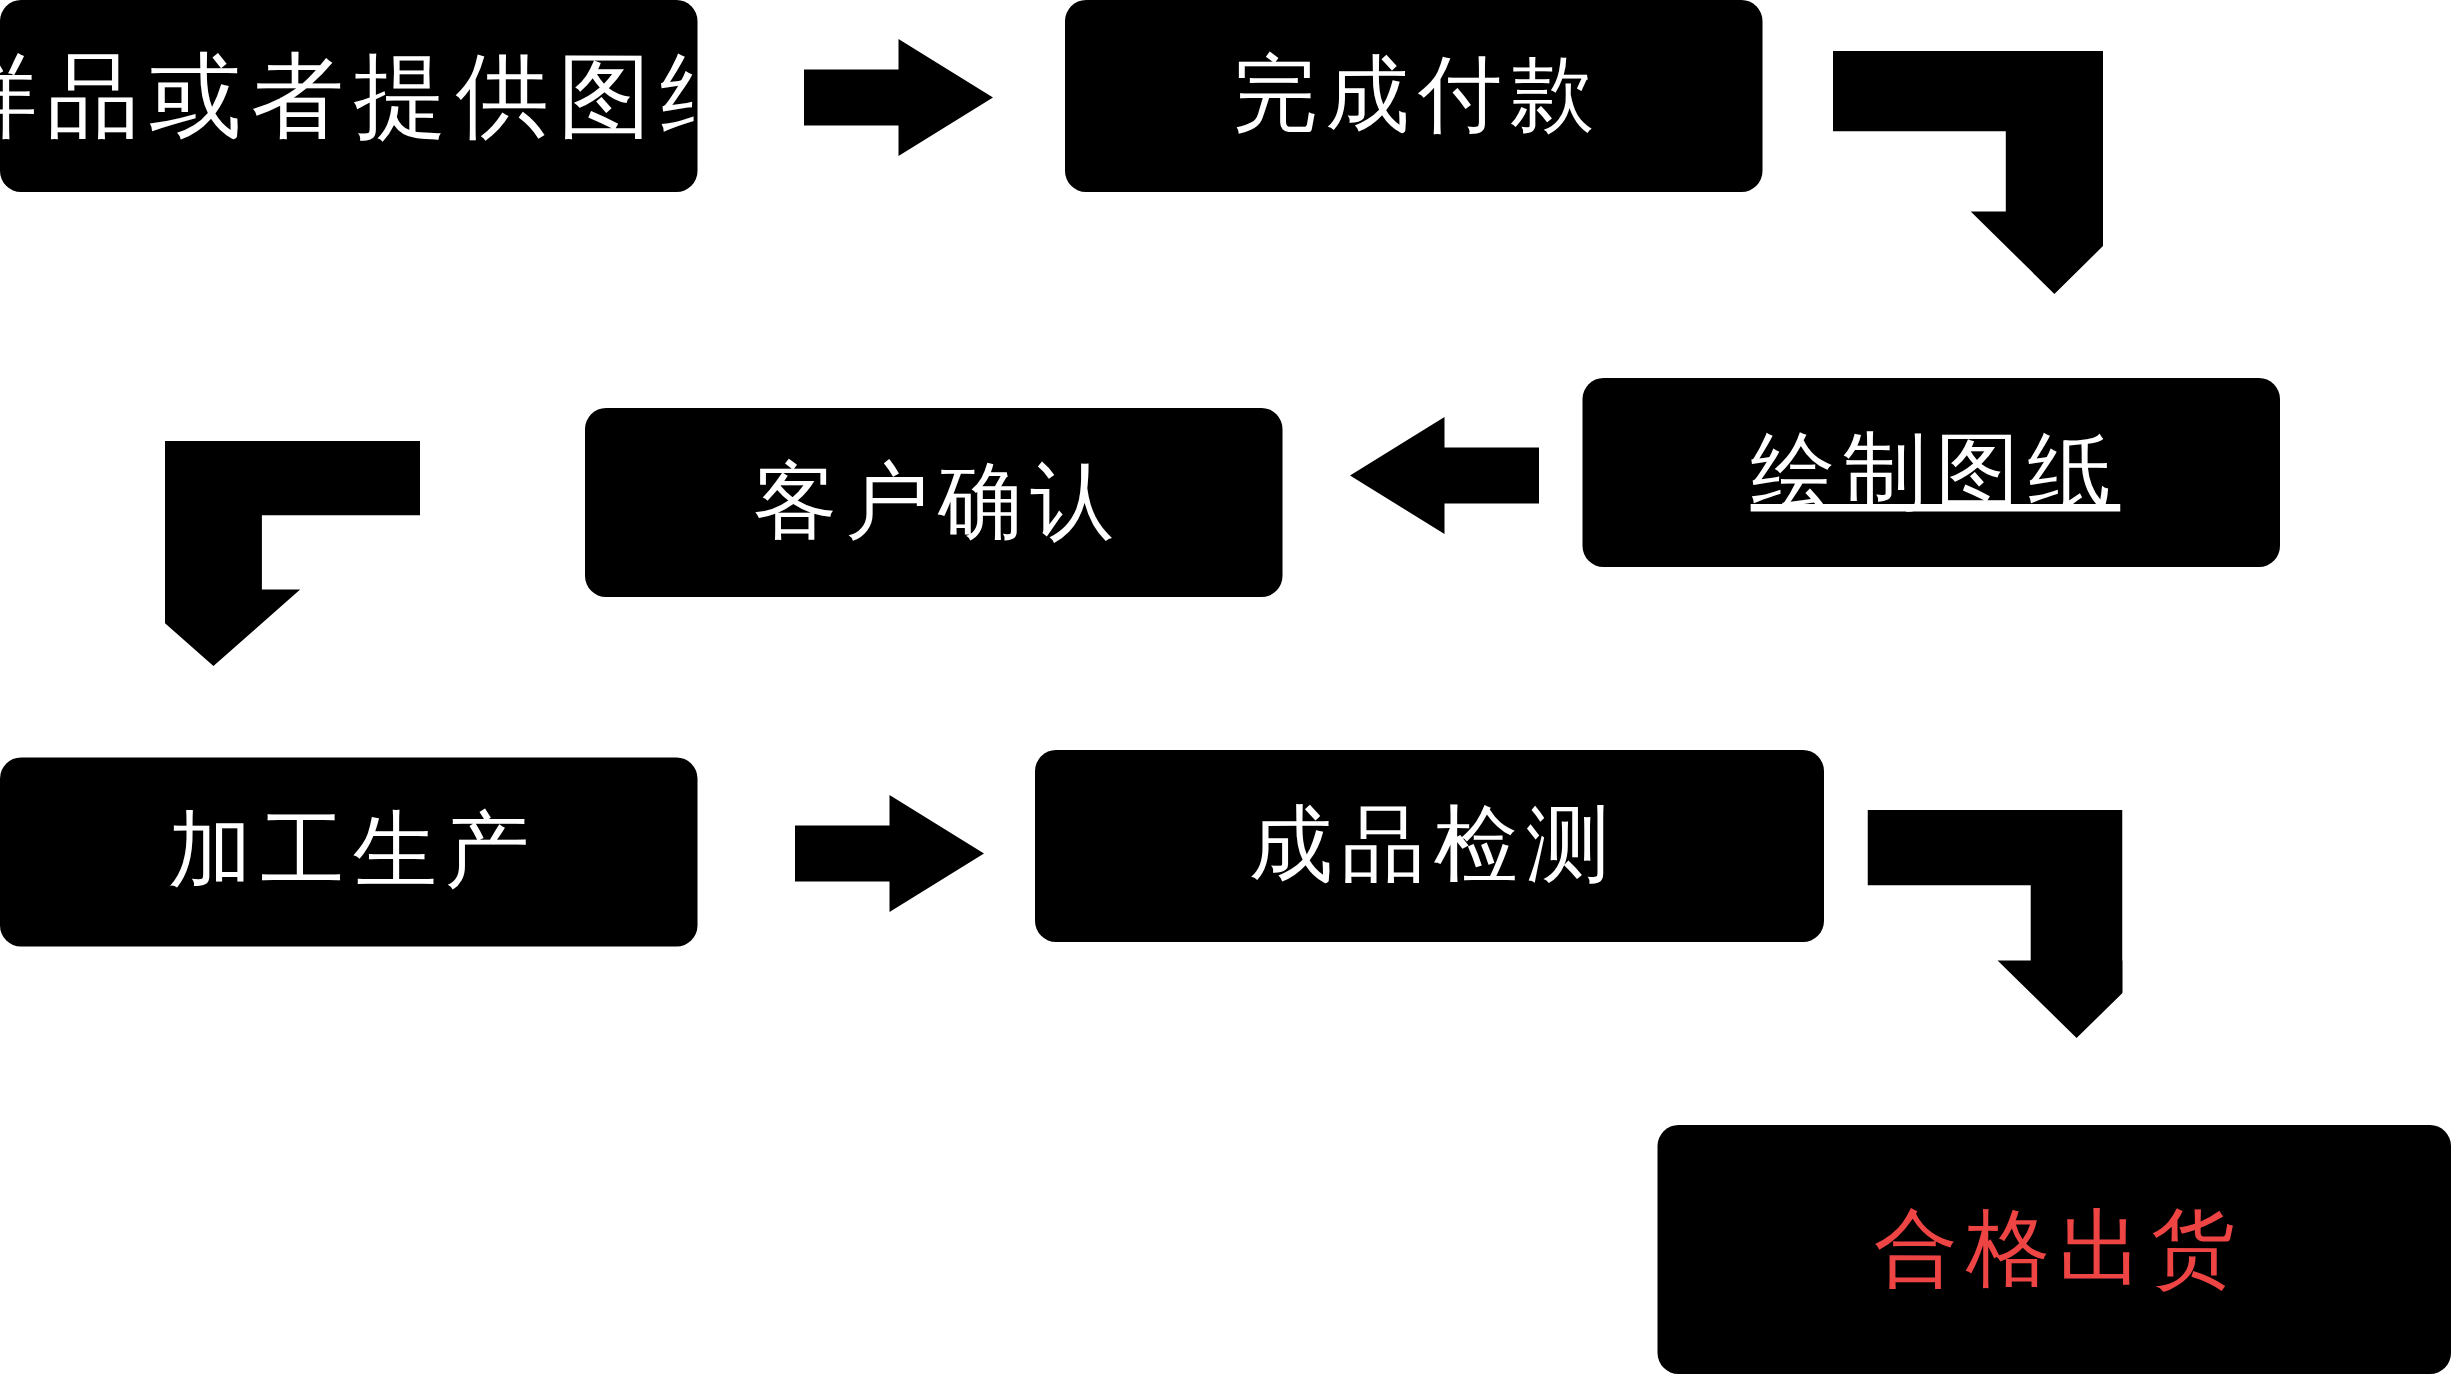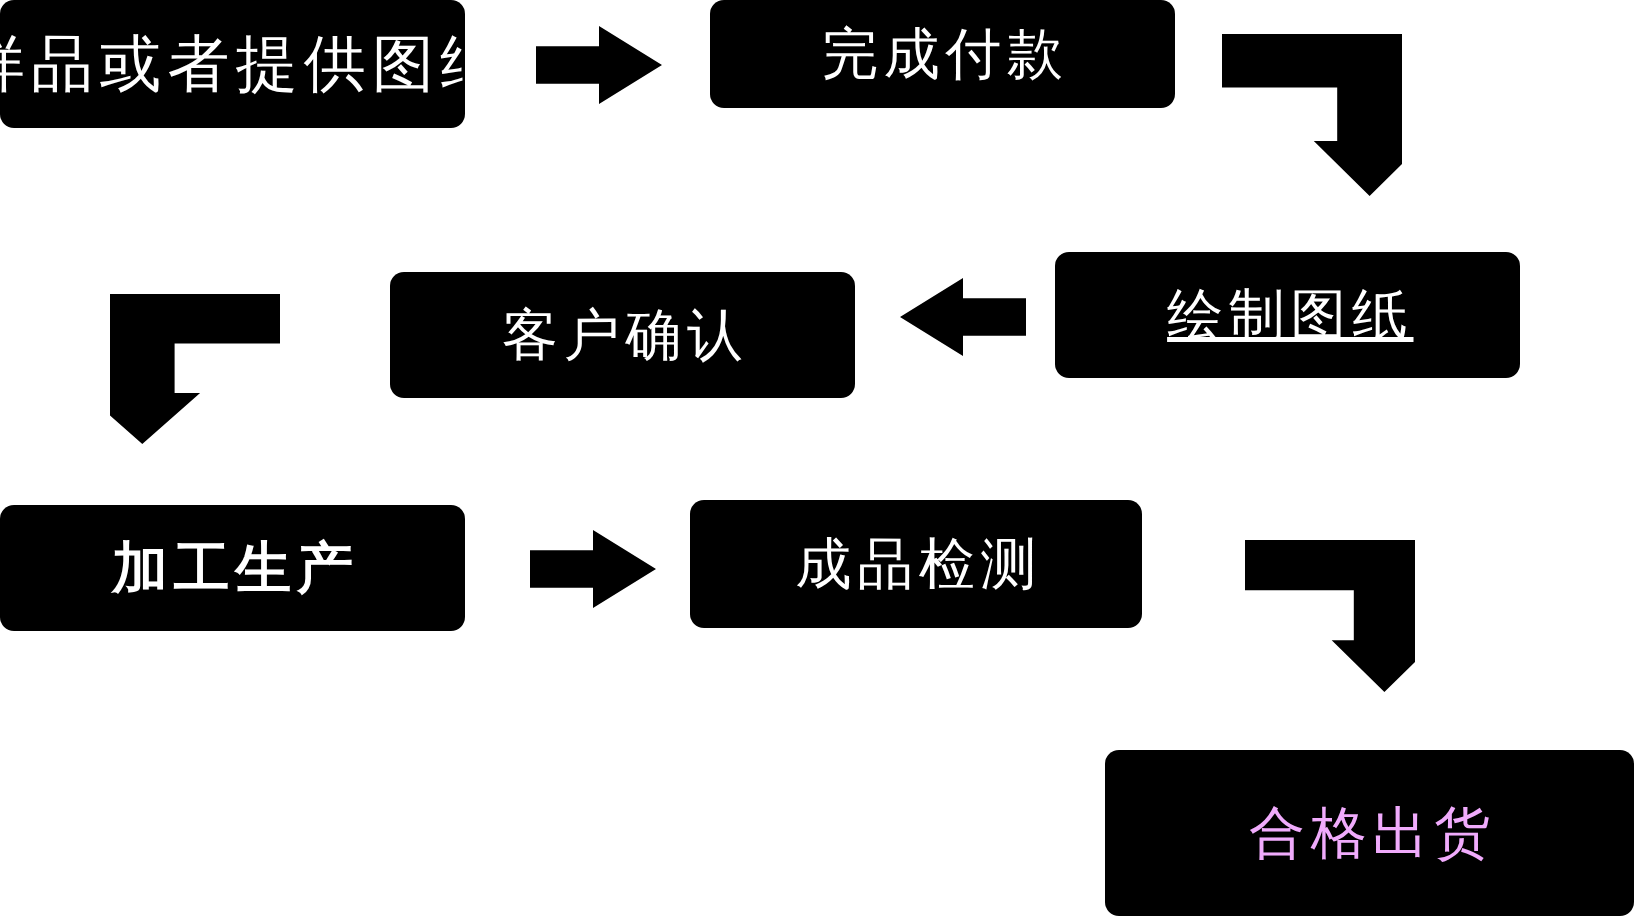--- a/index.html
+++ b/index.html
@@ -43,36 +43,36 @@
     height: 100%;
   }
 </style>
 </head>
 <body>
 
 <div id="canvas" style="background: rgb(255, 255, 255);">
     <div class="node" style="left: 0px; top: 0px; width: 465px; height: 128px; font-size: 62px; background: rgb(0, 0, 0); color: rgb(255, 255, 255);">
       <span class="node-label">样品或者提供图纸</span>
     </div>
-    <div class="node" style="left: 710px; top: 0px; width: 465px; height: 108px; font-size: 56px; background: rgb(0, 0, 0); color: rgb(255, 255, 255); text-align: center;">
+    <div class="node" style="left: 710px; top: 0px; width: 465px; height: 128px; font-size: 56px; background: rgb(0, 0, 0); color: rgb(255, 255, 255); text-align: center;">
       <span class="node-label">完成付款</span>
     </div>
     <div class="node" style="left: 1055px; top: 252px; width: 465px; height: 126px; font-size: 56px; background: rgb(0, 0, 0); color: rgb(255, 255, 255); text-decoration: underline;">
       <span class="node-label">绘制图纸</span>
     </div>
     <div class="node" style="left: 390px; top: 252px; width: 465px; height: 126px; font-size: 56px; background: rgb(0, 0, 0); color: rgb(255, 255, 255); margin-top: 20px;">
       <span class="node-label">客户确认</span>
     </div>
-    <div class="node" style="left: 0px; top: 505px; width: 465px; height: 126px; font-size: 56px; background: rgb(0, 0, 0); color: rgb(255, 255, 255); font-weight: bold;">
+    <div class="node" style="left: 0px; top: 505px; width: 465px; height: 126px; font-size: 56px; background: rgb(0, 0, 0); color: rgb(255, 255, 255);">
       <span class="node-label">加工生产</span>
     </div>
-    <div class="node" style="left: 690px; top: 500px; width: 452px; height: 128px; font-size: 56px; background: rgb(0, 0, 0); color: rgb(255, 255, 255);">
+    <div class="node" style="left: 690px; top: 500px; width: 526px; height: 128px; font-size: 56px; background: rgb(0, 0, 0); color: rgb(255, 255, 255);">
       <span class="node-label">成品检测</span>
     </div>
-    <div class="node" style="left: 1105px; top: 750px; width: 529px; height: 166px; font-size: 56px; background: rgb(0, 0, 0); color: #f0abfc;">
+    <div class="node" style="left: 1105px; top: 750px; width: 529px; height: 166px; font-size: 56px; background: rgb(0, 0, 0); color: #ef4444;">
       <span class="node-label">合格出货</span>
     </div>
     <div class="arrow" style="left: 536px; top: 26px; width: 126px; height: 78px;">
       <svg viewBox="0 0 126 78" preserveAspectRatio="none">
         <polygon points="0.00,20.28 63.00,20.28 63.00,0.00 126.00,39.00 63.00,78.00 63.00,57.72 0.00,57.72" fill="#000000"></polygon>
       </svg>
     </div>
     <div class="arrow" style="left: 1222px; top: 34px; width: 180px; height: 162px;">
       <svg viewBox="0 0 180 162" preserveAspectRatio="none">
         <polygon points="0.00,0.00 180.00,0.00 180.00,106.92 203.40,106.92 147.60,162.00 91.80,106.92 115.20,106.92 115.20,53.46 0.00,53.46" fill="#000000"></polygon>

